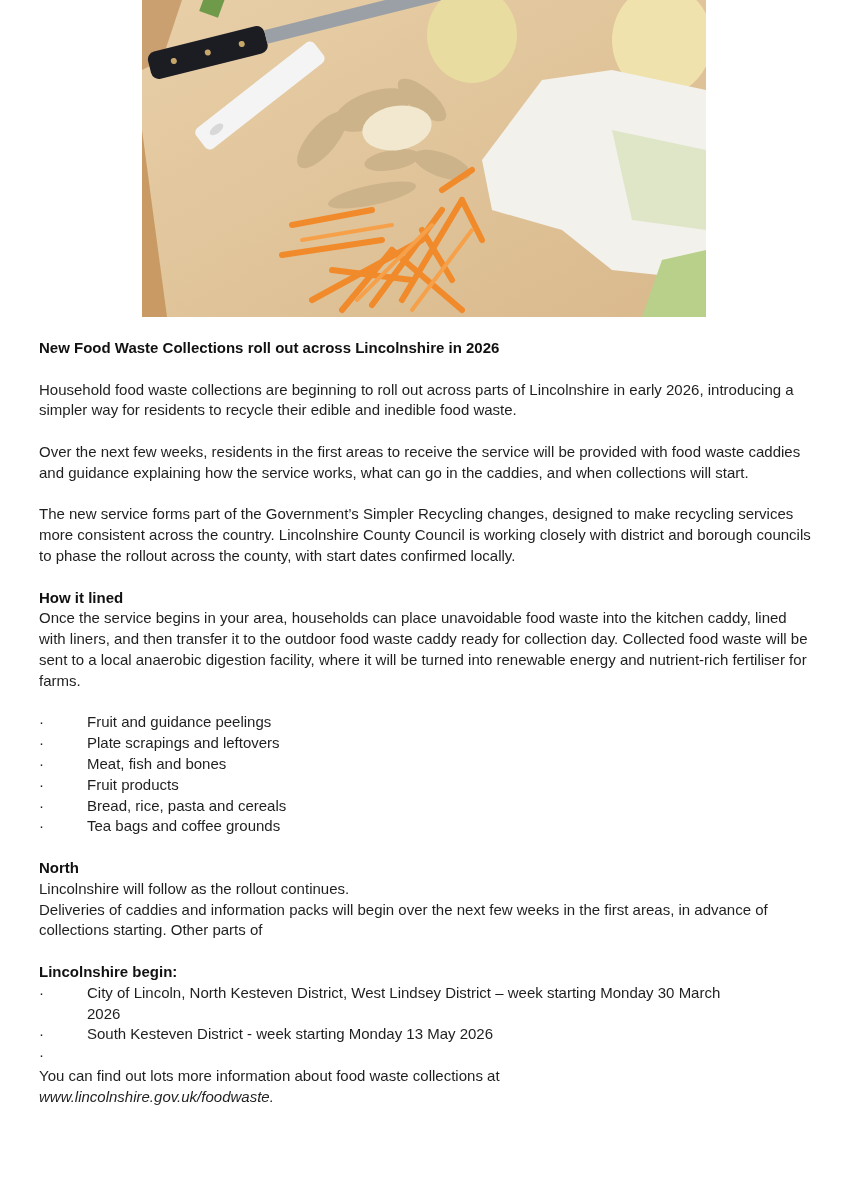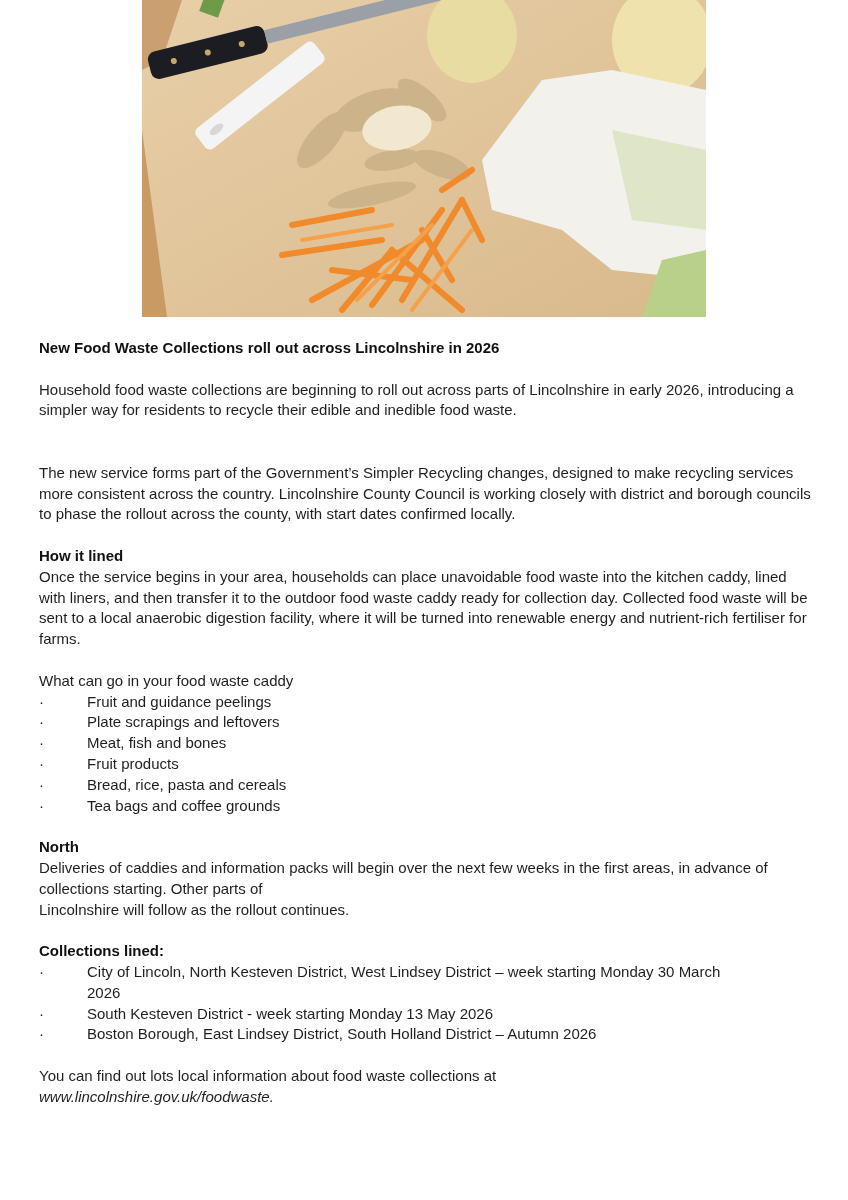--- a/index.html
+++ b/index.html
@@ -120,48 +120,48 @@
   </svg>
 </div>
 
 <div class="content">
   <p class="bold">New Food Waste Collections roll out across Lincolnshire in 2026</p>
   <div class="gap"></div>
 
   <p>Household food waste collections are beginning to roll out across parts of Lincolnshire in early 2026, introducing a simpler way for residents to recycle their edible and inedible food waste.</p>
   <div class="gap"></div>
 
+  <p>Over the next few weeks, residents in the first areas to receive the service will be provided with food waste caddies and guidance explaining how the service works, what can go in the caddies, and when collections will start.</p>
   <div class="gap"></div>
 
   <p>The new service forms part of the Government’s Simpler Recycling changes, designed to make recycling services more consistent across the country. Lincolnshire County Council is working closely with district and borough councils to phase the rollout across the county, with start dates confirmed locally.</p>
   <div class="gap"></div>
 
   <p class="bold">How it lined</p>
   <p>Once the service begins in your area, households can place unavoidable food waste into the kitchen caddy, lined with liners, and then transfer it to the outdoor food waste caddy ready for collection day. Collected food waste will be sent to a local anaerobic digestion facility, where it will be turned into renewable energy and nutrient-rich fertiliser for farms.</p>
   <div class="gap"></div>
 
-  <p>What can go in your food waste caddy</p>
   <ul class="list">
     <li><span class="bullet">·</span><span>Fruit and guidance peelings</span></li>
     <li><span class="bullet">·</span><span>Plate scrapings and leftovers</span></li>
     <li><span class="bullet">·</span><span>Meat, fish and bones</span></li>
     <li><span class="bullet">·</span><span>Fruit products</span></li>
     <li><span class="bullet">·</span><span>Bread, rice, pasta and cereals</span></li>
     <li><span class="bullet">·</span><span>Tea bags and coffee grounds</span></li>
   </ul>
   <div class="gap"></div>
 
   <p class="bold">North</p>
+  <p>Lincolnshire will follow as the rollout continues.</p>
   <p style="width:730px">Deliveries of caddies and information packs will begin over the next few weeks in the first areas, in advance of collections starting. Other parts of</p>
-  <p>Lincolnshire will follow as the rollout continues.</p>
   <div class="gap"></div>
 
-  <p class="bold">Collections lined:</p>
+  <p class="bold">Lincolnshire begin:</p>
   <ul class="list" style="width:700px">
     <li><span class="bullet">·</span><span>City of Lincoln, North Kesteven District, West Lindsey District – week starting Monday 30 March 2026</span></li>
     <li><span class="bullet">·</span><span>South Kesteven District - week starting Monday 13 May 2026</span></li>
-    <li><span class="bullet">·</span><span>Boston Borough, East Lindsey District, South Holland District – Autumn 2026</span></li>
+    <li><span class="bullet">·</span></li>
   </ul>
   <div class="gap"></div>
 
-  <p>You can find out lots local information about food waste collections at</p>
+  <p>You can find out lots more information about food waste collections at</p>
   <a class="link">www.lincolnshire.gov.uk/foodwaste.</a>
 </div>
 
 </body></html>

